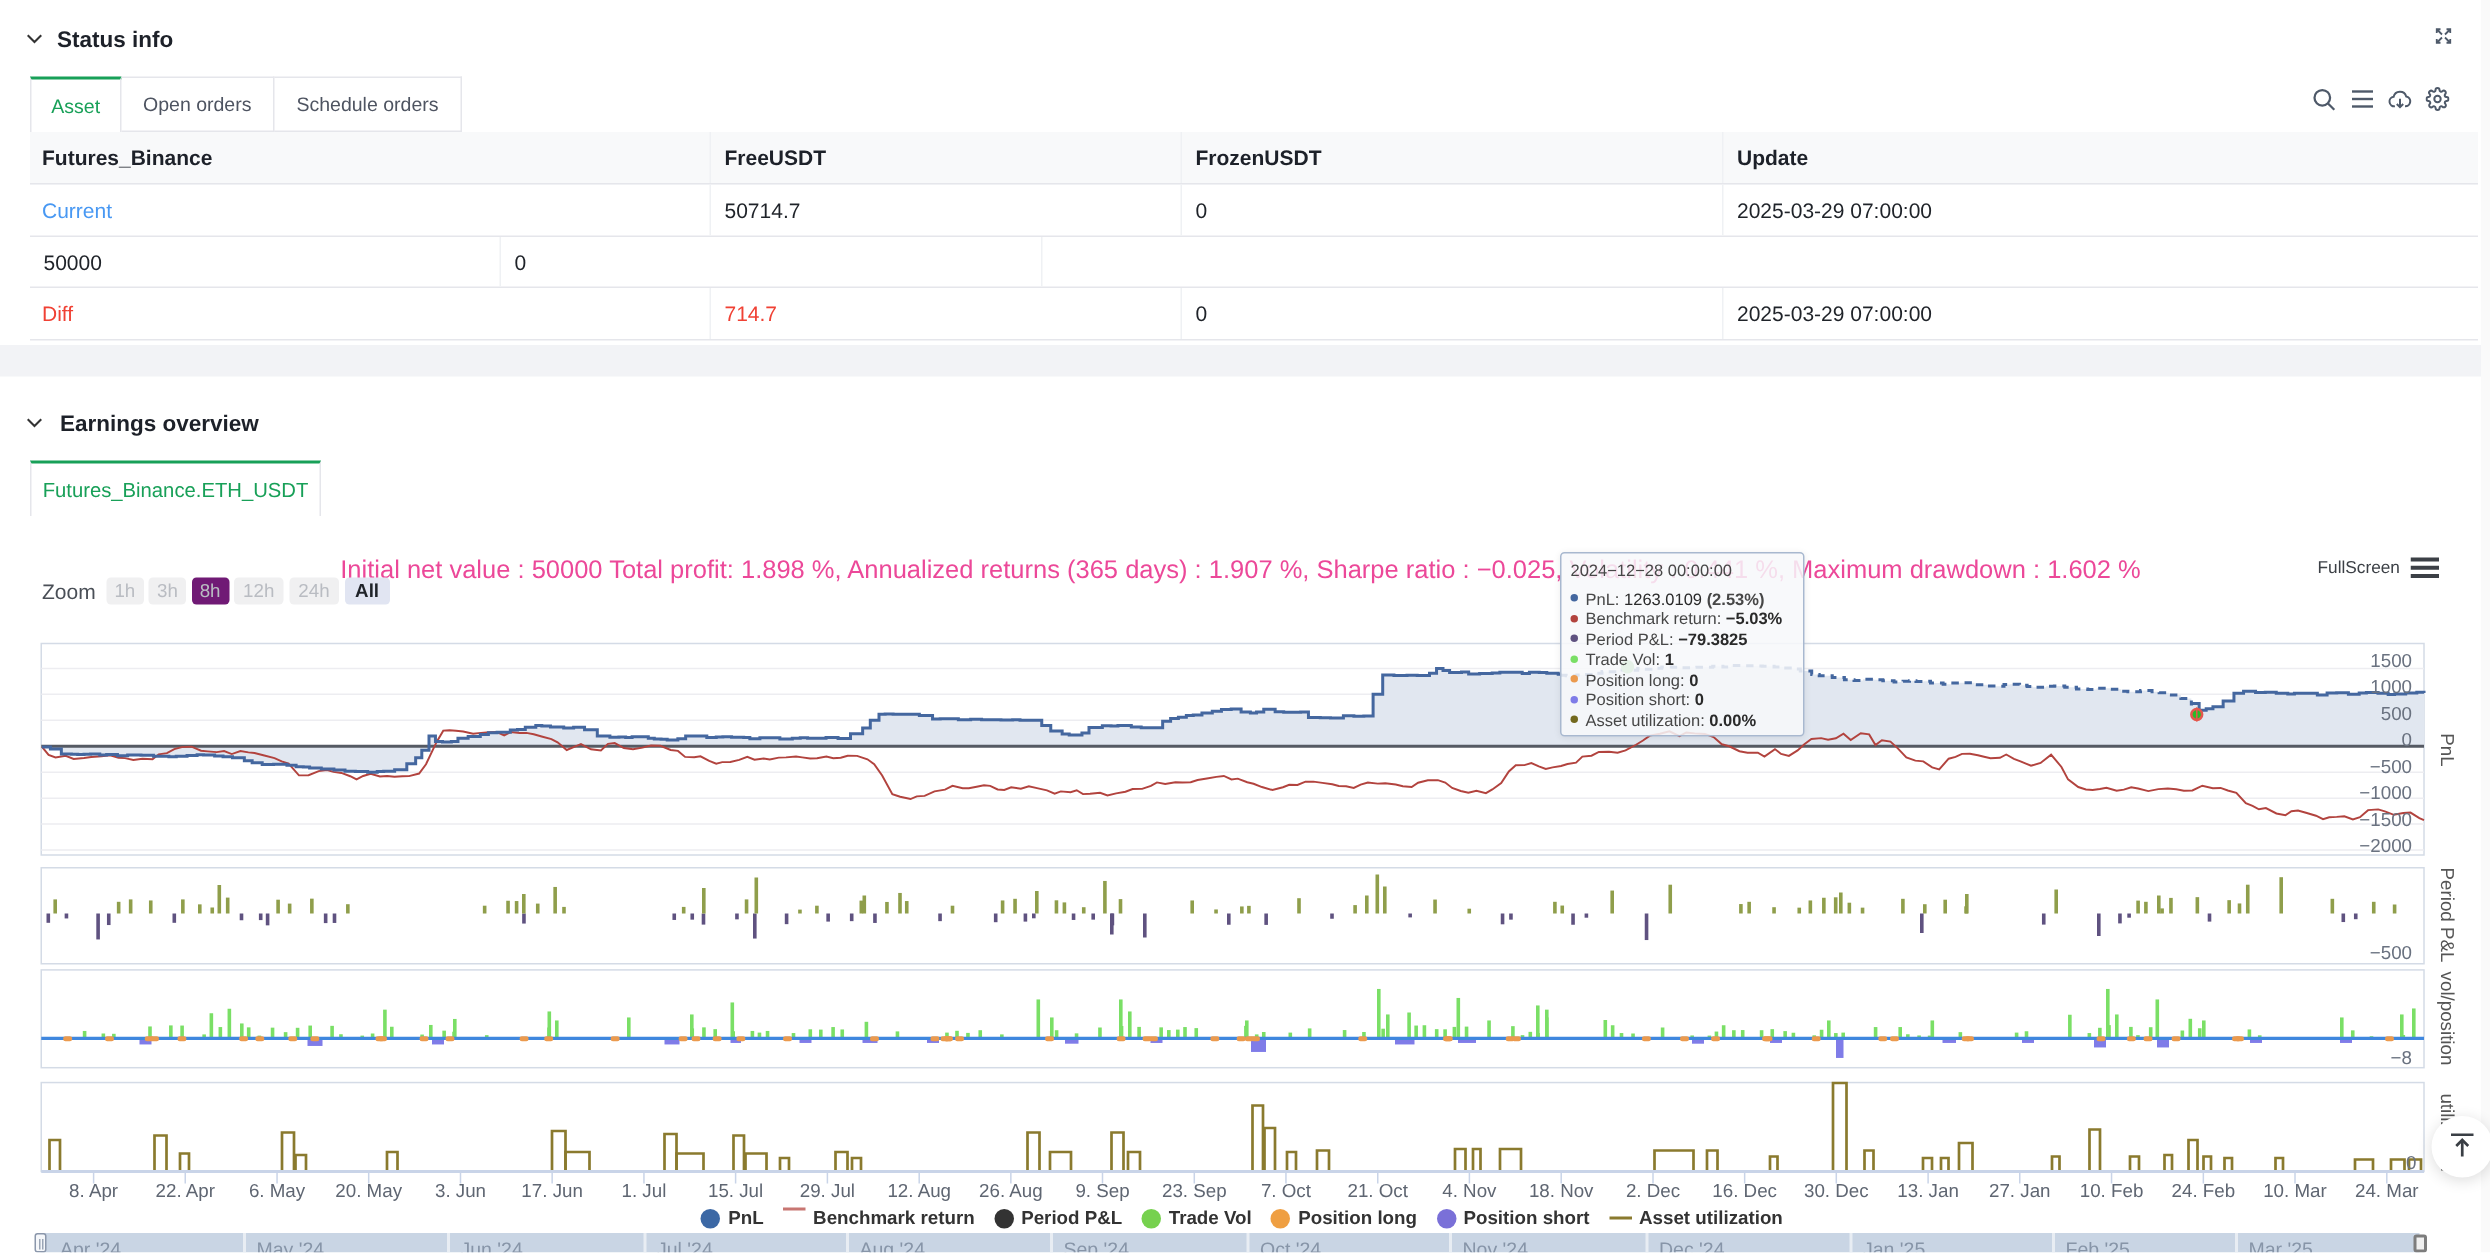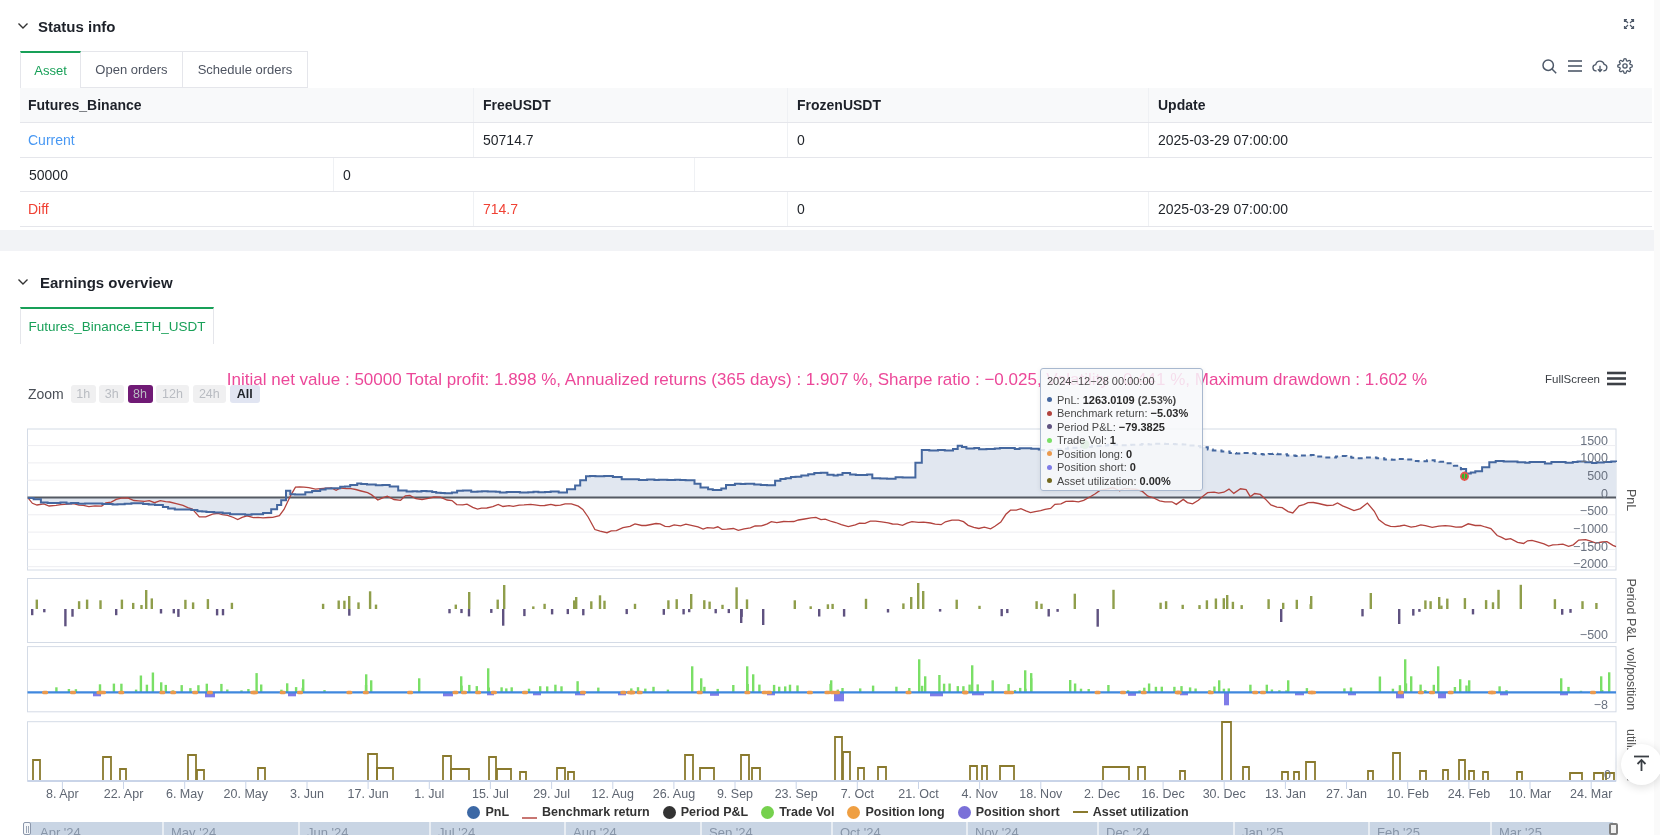--- a/index.html
+++ b/index.html
@@ -575,21 +575,21 @@
 <text x="1407.7" y="798" text-anchor="middle" font-size="12.5" fill="#5f6672">10. Feb</text>
 <line x1="1468.9" y1="781" x2="1468.9" y2="789" stroke="#c9d4e8" stroke-width="1"></line>
 <text x="1468.9" y="798" text-anchor="middle" font-size="12.5" fill="#5f6672">24. Feb</text>
 <line x1="1530.0" y1="781" x2="1530.0" y2="789" stroke="#c9d4e8" stroke-width="1"></line>
 <text x="1530.0" y="798" text-anchor="middle" font-size="12.5" fill="#5f6672">10. Mar</text>
 <line x1="1591.2" y1="781" x2="1591.2" y2="789" stroke="#c9d4e8" stroke-width="1"></line>
 <text x="1591.2" y="798" text-anchor="middle" font-size="12.5" fill="#5f6672">24. Mar</text>
 </svg>
 <div style="position:absolute;left:0;top:805px;width:1656px;display:flex;justify-content:center;gap:13px;align-items:center;font-size:12.5px;font-weight:bold;color:#333">
 <span style="display:flex;align-items:center"><span style="display:inline-block;width:13px;height:13px;border-radius:50%;background:#3c68a5;margin-right:5px"></span>PnL</span>
-<span style="display:flex;align-items:flex-end"><span style="display:inline-block;width:15px;height:2.4px;background:#c87672;margin-right:5px;vertical-align:3px"></span>Benchmark return</span>
+<span style="display:flex;align-items:flex-start"><span style="display:inline-block;width:15px;height:2.4px;background:#c87672;margin-right:5px;vertical-align:3px"></span>Benchmark return</span>
 <span style="display:flex;align-items:center"><span style="display:inline-block;width:13px;height:13px;border-radius:50%;background:#333333;margin-right:5px"></span>Period P&amp;L</span>
 <span style="display:flex;align-items:center"><span style="display:inline-block;width:13px;height:13px;border-radius:50%;background:#76d14e;margin-right:5px"></span>Trade Vol</span>
 <span style="display:flex;align-items:center"><span style="display:inline-block;width:13px;height:13px;border-radius:50%;background:#ef9f42;margin-right:5px"></span>Position long</span>
 <span style="display:flex;align-items:center"><span style="display:inline-block;width:13px;height:13px;border-radius:50%;background:#7a70d8;margin-right:5px"></span>Position short</span>
 <span style="display:flex;align-items:center"><span style="display:inline-block;width:15px;height:2.4px;background:#8a7a2e;margin-right:5px;vertical-align:3px"></span>Asset utilization</span>
 </div>
 <div style="position:absolute;left:27px;top:822px;width:1586px;height:13px;background:#c9d5e4;overflow:hidden;font-size:13px;color:#8795a8">
 <div style="position:absolute;left:13px;top:3px">Apr '24</div>
 <div style="position:absolute;left:135px;top:0;width:1.5px;height:13px;background:#e8edf3"></div>
 <div style="position:absolute;left:144px;top:3px">May '24</div>
@@ -614,21 +614,21 @@
 <div style="position:absolute;left:1463px;top:0;width:1.5px;height:13px;background:#e8edf3"></div>
 <div style="position:absolute;left:1472px;top:3px">Mar '25</div>
 </div>
 <div style="position:absolute;left:22.5px;top:822px;width:8px;height:13px;background:#f5f7fa;border:1px solid #8b97ab;border-radius:2px;box-sizing:border-box;z-index:5">
     <div style="position:absolute;left:2px;top:3px;width:1px;height:7px;background:#9aa5b5"></div>
     <div style="position:absolute;left:4px;top:3px;width:1px;height:7px;background:#9aa5b5"></div>
   </div>
 <div style="position:absolute;left:1609px;top:823px;width:9px;height:12px;background:#f0f0f0;border:2px solid #7d7d7d;border-radius:2px;box-sizing:border-box;z-index:5"></div>
 <div style="position:absolute;left:1040px;top:368px;width:163px;height:123px;background:rgba(247,248,250,0.85);border:1.5px solid #a8b8cf;border-radius:3px;box-shadow:0 1px 5px rgba(0,0,0,0.08);z-index:20;padding:6px 8px 6px 6px;box-sizing:border-box;font-size:11px;color:#474747;line-height:13.5px;white-space:nowrap">
 <div style="margin-bottom:5px">2024−12−28 00:00:00</div>
-<div><span style="display:inline-block;width:5px;height:5px;border-radius:50%;background:#44679f;margin-right:5px;vertical-align:1.5px"></span>PnL: <span style="font-weight:bold;color:#2a2a2a">1263.0109</span> <span style="font-weight:bold">(2.53%)</span></div>
+<div><span style="display:inline-block;width:5px;height:5px;border-radius:50%;background:#44679f;margin-right:5px;vertical-align:1.5px"></span>PnL: <span style="font-weight:normal;color:#2a2a2a">1263.0109</span> <span style="font-weight:bold">(2.53%)</span></div>
 <div><span style="display:inline-block;width:5px;height:5px;border-radius:50%;background:#b2433e;margin-right:5px;vertical-align:1.5px"></span>Benchmark return: <span style="font-weight:bold;color:#2a2a2a">−5.03%</span></div>
 <div><span style="display:inline-block;width:5px;height:5px;border-radius:50%;background:#5f5280;margin-right:5px;vertical-align:1.5px"></span>Period P&amp;L: <span style="font-weight:bold;color:#2a2a2a">−79.3825</span></div>
 <div><span style="display:inline-block;width:5px;height:5px;border-radius:50%;background:#7adf66;margin-right:5px;vertical-align:1.5px"></span>Trade Vol: <span style="font-weight:bold;color:#2a2a2a">1</span></div>
 <div><span style="display:inline-block;width:5px;height:5px;border-radius:50%;background:#eb9a4e;margin-right:5px;vertical-align:1.5px"></span>Position long: <span style="font-weight:bold;color:#2a2a2a">0</span></div>
 <div><span style="display:inline-block;width:5px;height:5px;border-radius:50%;background:#7f7ce8;margin-right:5px;vertical-align:1.5px"></span>Position short: <span style="font-weight:bold;color:#2a2a2a">0</span></div>
 <div><span style="display:inline-block;width:5px;height:5px;border-radius:50%;background:#73691e;margin-right:5px;vertical-align:1.5px"></span>Asset utilization: <span style="font-weight:bold;color:#2a2a2a">0.00%</span></div>
 </div>
 <div style="position:absolute;left:1621px;top:744px;width:41px;height:41px;border-radius:50%;background:#fff;box-shadow:0 2px 10px rgba(0,0,0,0.14);z-index:30"></div>
 <svg style="position:absolute;left:1633px;top:755px;z-index:31" width="17" height="18" viewBox="0 0 17 18" fill="none" stroke="#3a3f45" stroke-width="1.8">
 <line x1="1" y1="1.5" x2="16" y2="1.5"></line>

